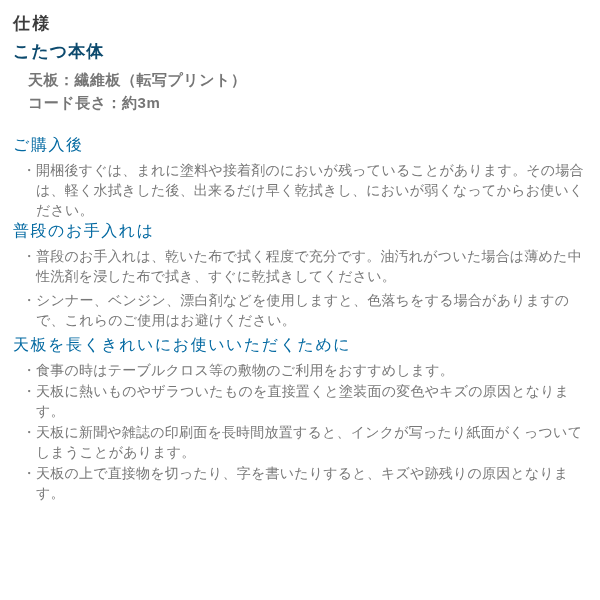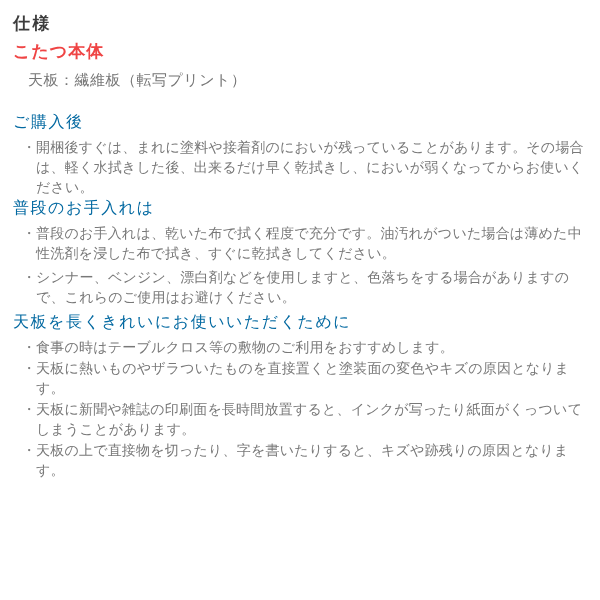--- a/index.html
+++ b/index.html
@@ -26,33 +26,34 @@
     line-height: 21px;
     font-weight: bold;
     color: #3c3c3c;
     letter-spacing: 2.5px;
   }
   .h2 {
     margin: 0 0 6px 0;
     font-size: 17px;
     line-height: 21px;
     font-weight: bold;
-    color: #ef4444;
+    color: #0c4a6e;
     letter-spacing: 1px;
   }
   .h3 {
     margin: 0 0 5px 0;
     font-size: 16px;
     line-height: 21px;
     font-weight: normal;
     color: #0369a1;
     letter-spacing: 1.5px;
   }
   .spec-lines {
     margin: 0 0 20px 15px;
+    font-weight: bold;
   }
   .spec-lines p {
     margin: 0;
     font-size: 15px;
     line-height: 23px;
     color: #767676;
     letter-spacing: 0.5px;
   }
   .section-caution .h1 {
     margin-bottom: 7px;
@@ -84,20 +85,21 @@
 </head>
 <body>
 
 <div class="page">
 
   <div class="section-spec">
     <div class="h1">仕様</div>
     <div class="h2">こたつ本体</div>
     <div class="spec-lines">
       <p>天板：繊維板（転写プリント）</p>
+      <p>コード長さ：約3m</p>
     </div>
   </div>
 
   <div class="section-caution">
 
     <div class="h3">ご購入後</div>
     <ul class="bullets mb11">
       <li>
         <span class="dot">・</span>
         <span class="txt">開梱後すぐは、まれに塗料や接着剤のにおいが残っていることがあります。その場合は、軽く水拭きした後、出来るだけ早く乾拭きし、においが弱くなってからお使いください。</span>

